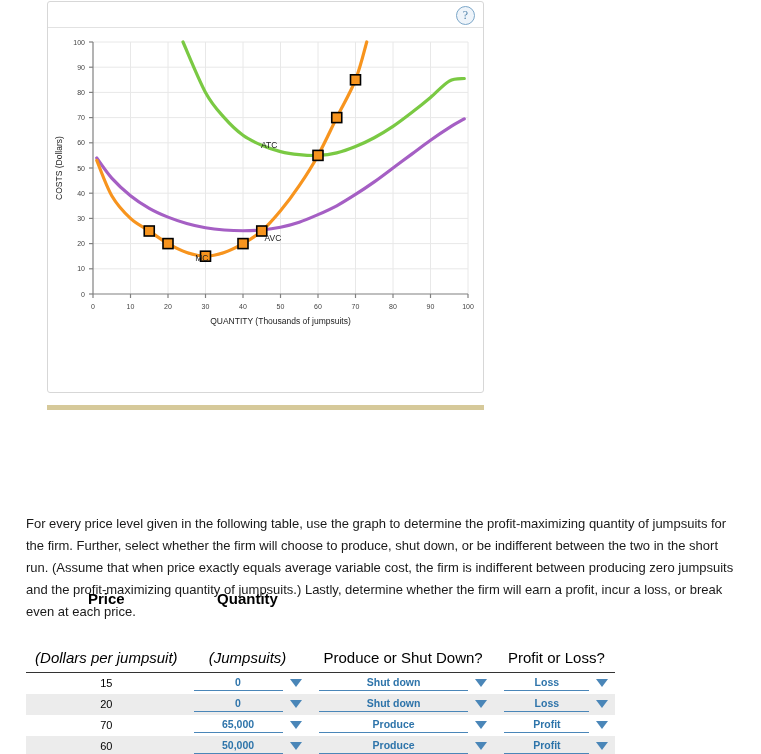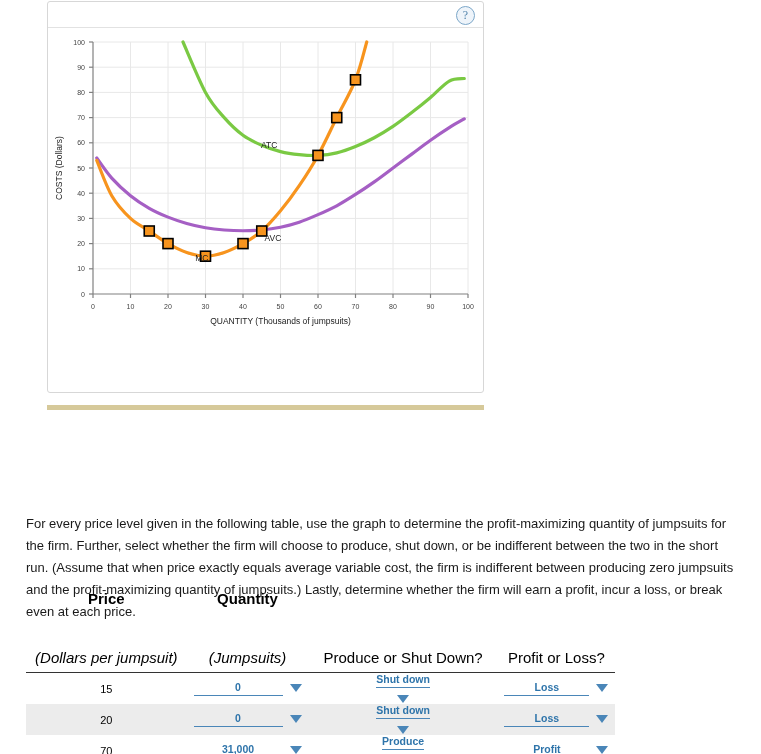--- a/index.html
+++ b/index.html
@@ -146,21 +146,21 @@
   .dd-arrow {
     flex: 0 0 auto;
     width: 0;
     height: 0;
     border-left: 6px solid transparent;
     border-right: 6px solid transparent;
     border-top: 8px solid #4a86b8;
     margin-bottom: 1px;
   }
   .dd.qty   { width: 108px; }
-  .dd.psd   { width: 168px; flex-direction: column; }
+  .dd.psd   { width: 168px; }
   .dd.pol   { width: 104px; }
 
   
   .ax-tick   { font-family: "Liberation Sans", sans-serif; font-size: 7px; fill: #444; }
   .ax-title  { font-family: "Liberation Sans", sans-serif; font-size: 8.5px; fill: #222; }
   .curve-lbl { font-family: "Liberation Sans", sans-serif; font-size: 8.5px; fill: #222; }
 </style>
 </head>
 <body>
 
@@ -327,21 +327,21 @@
             <span class="dd-arrow"></span>
           </div></td>
         <td><div class="dd pol">
             <span class="dd-value">Loss</span>
             <span class="dd-arrow"></span>
           </div></td>
       </tr>
       <tr>
         <td class="price-cell">70</td>
         <td><div class="dd qty">
-            <span class="dd-value">31,000</span>
+            <span class="dd-value">65,000</span>
             <span class="dd-arrow"></span>
           </div></td>
         <td><div class="dd psd">
             <span class="dd-value">Produce</span>
             <span class="dd-arrow"></span>
           </div></td>
         <td><div class="dd pol">
             <span class="dd-value">Profit</span>
             <span class="dd-arrow"></span>
           </div></td>

